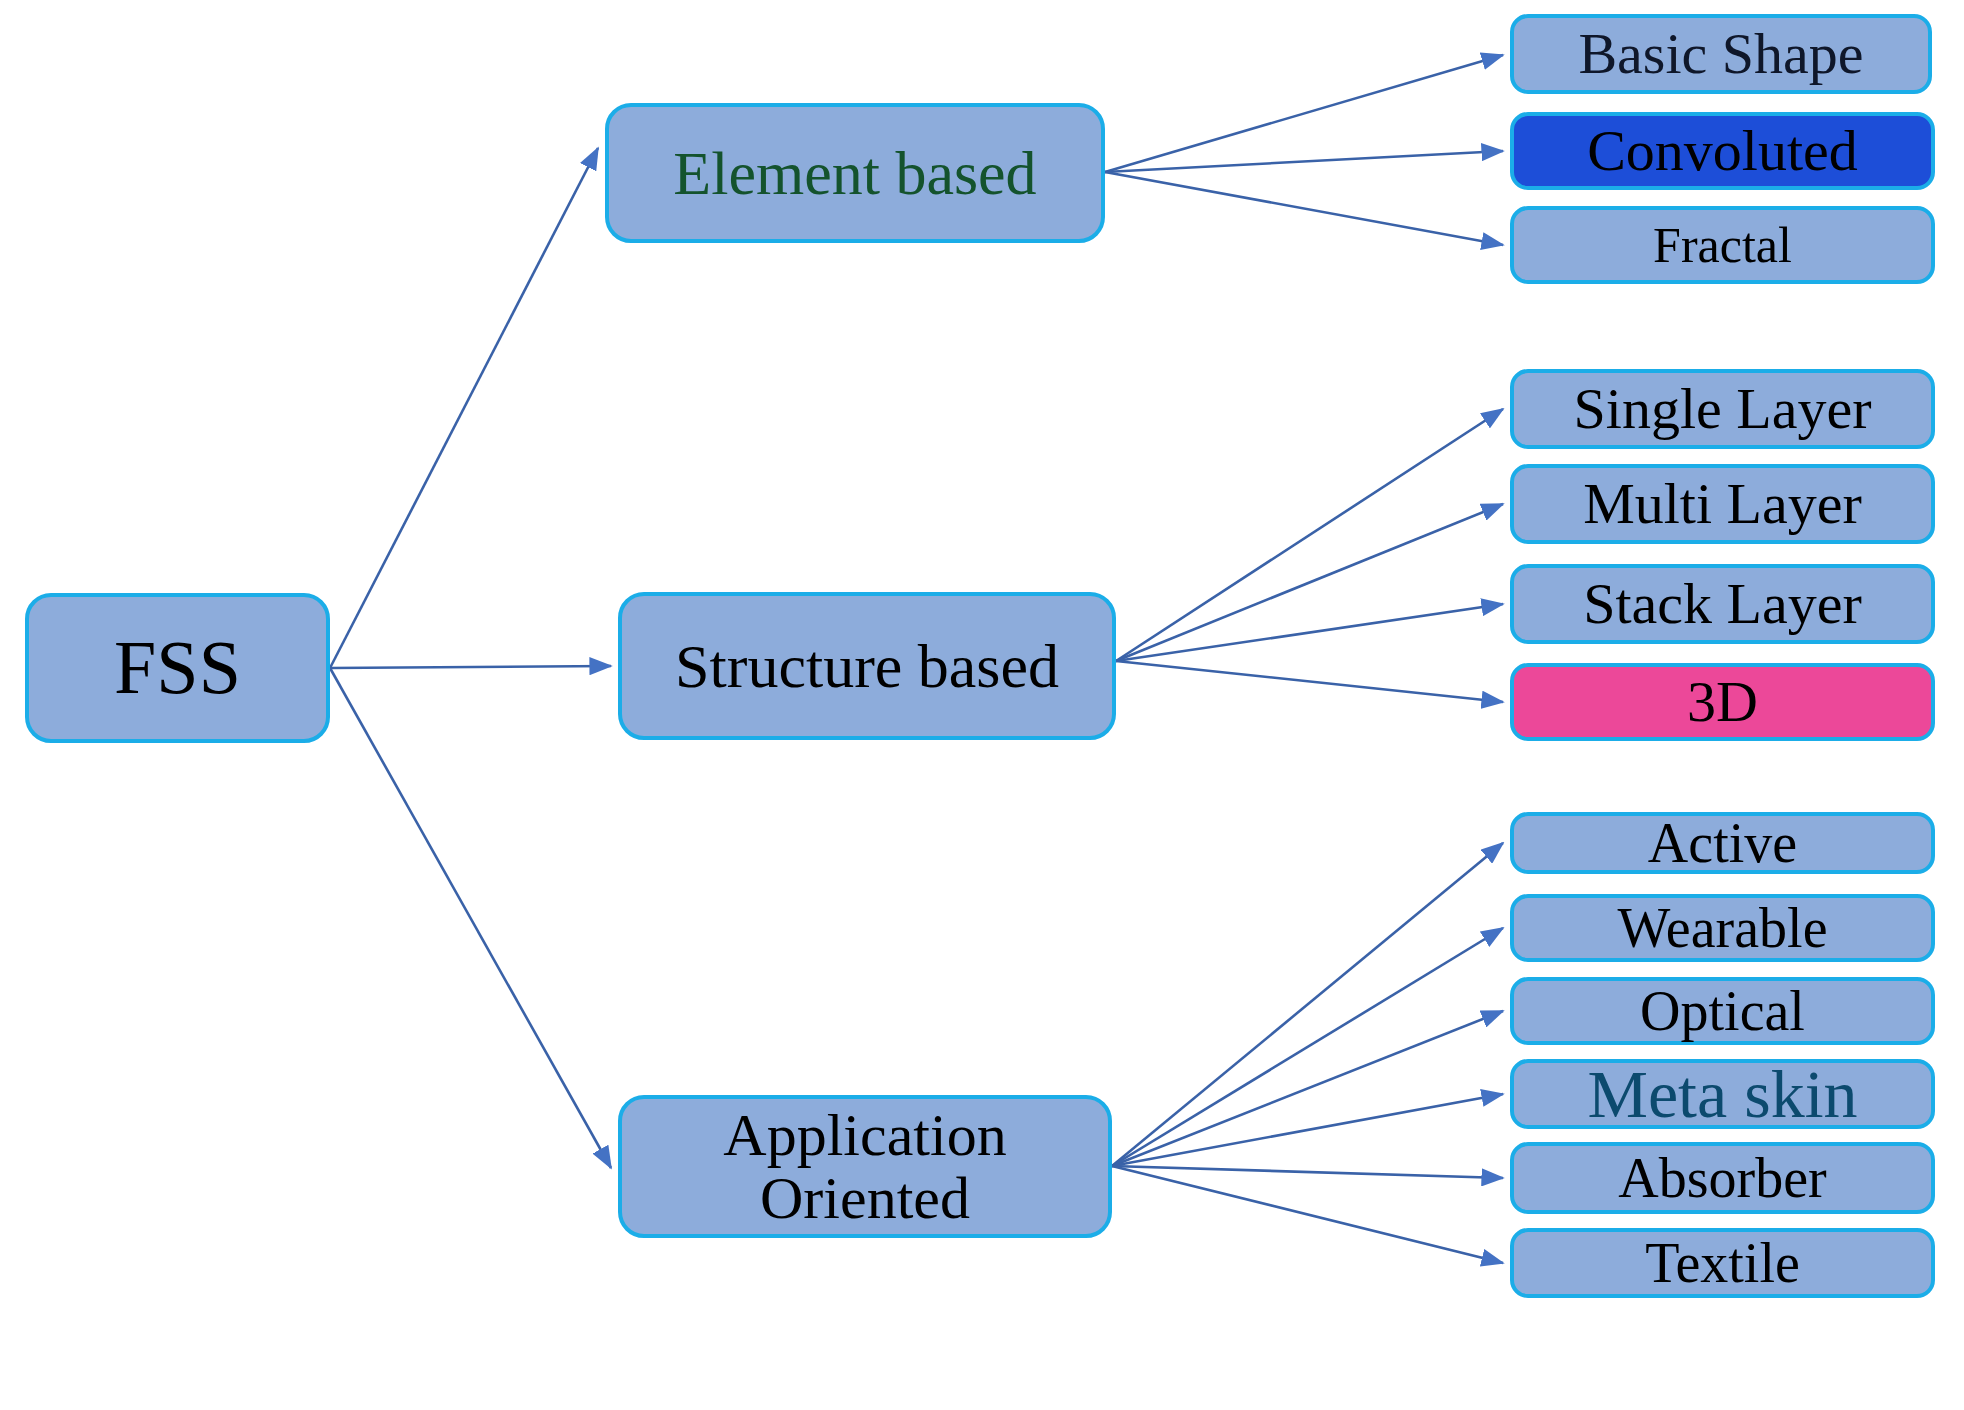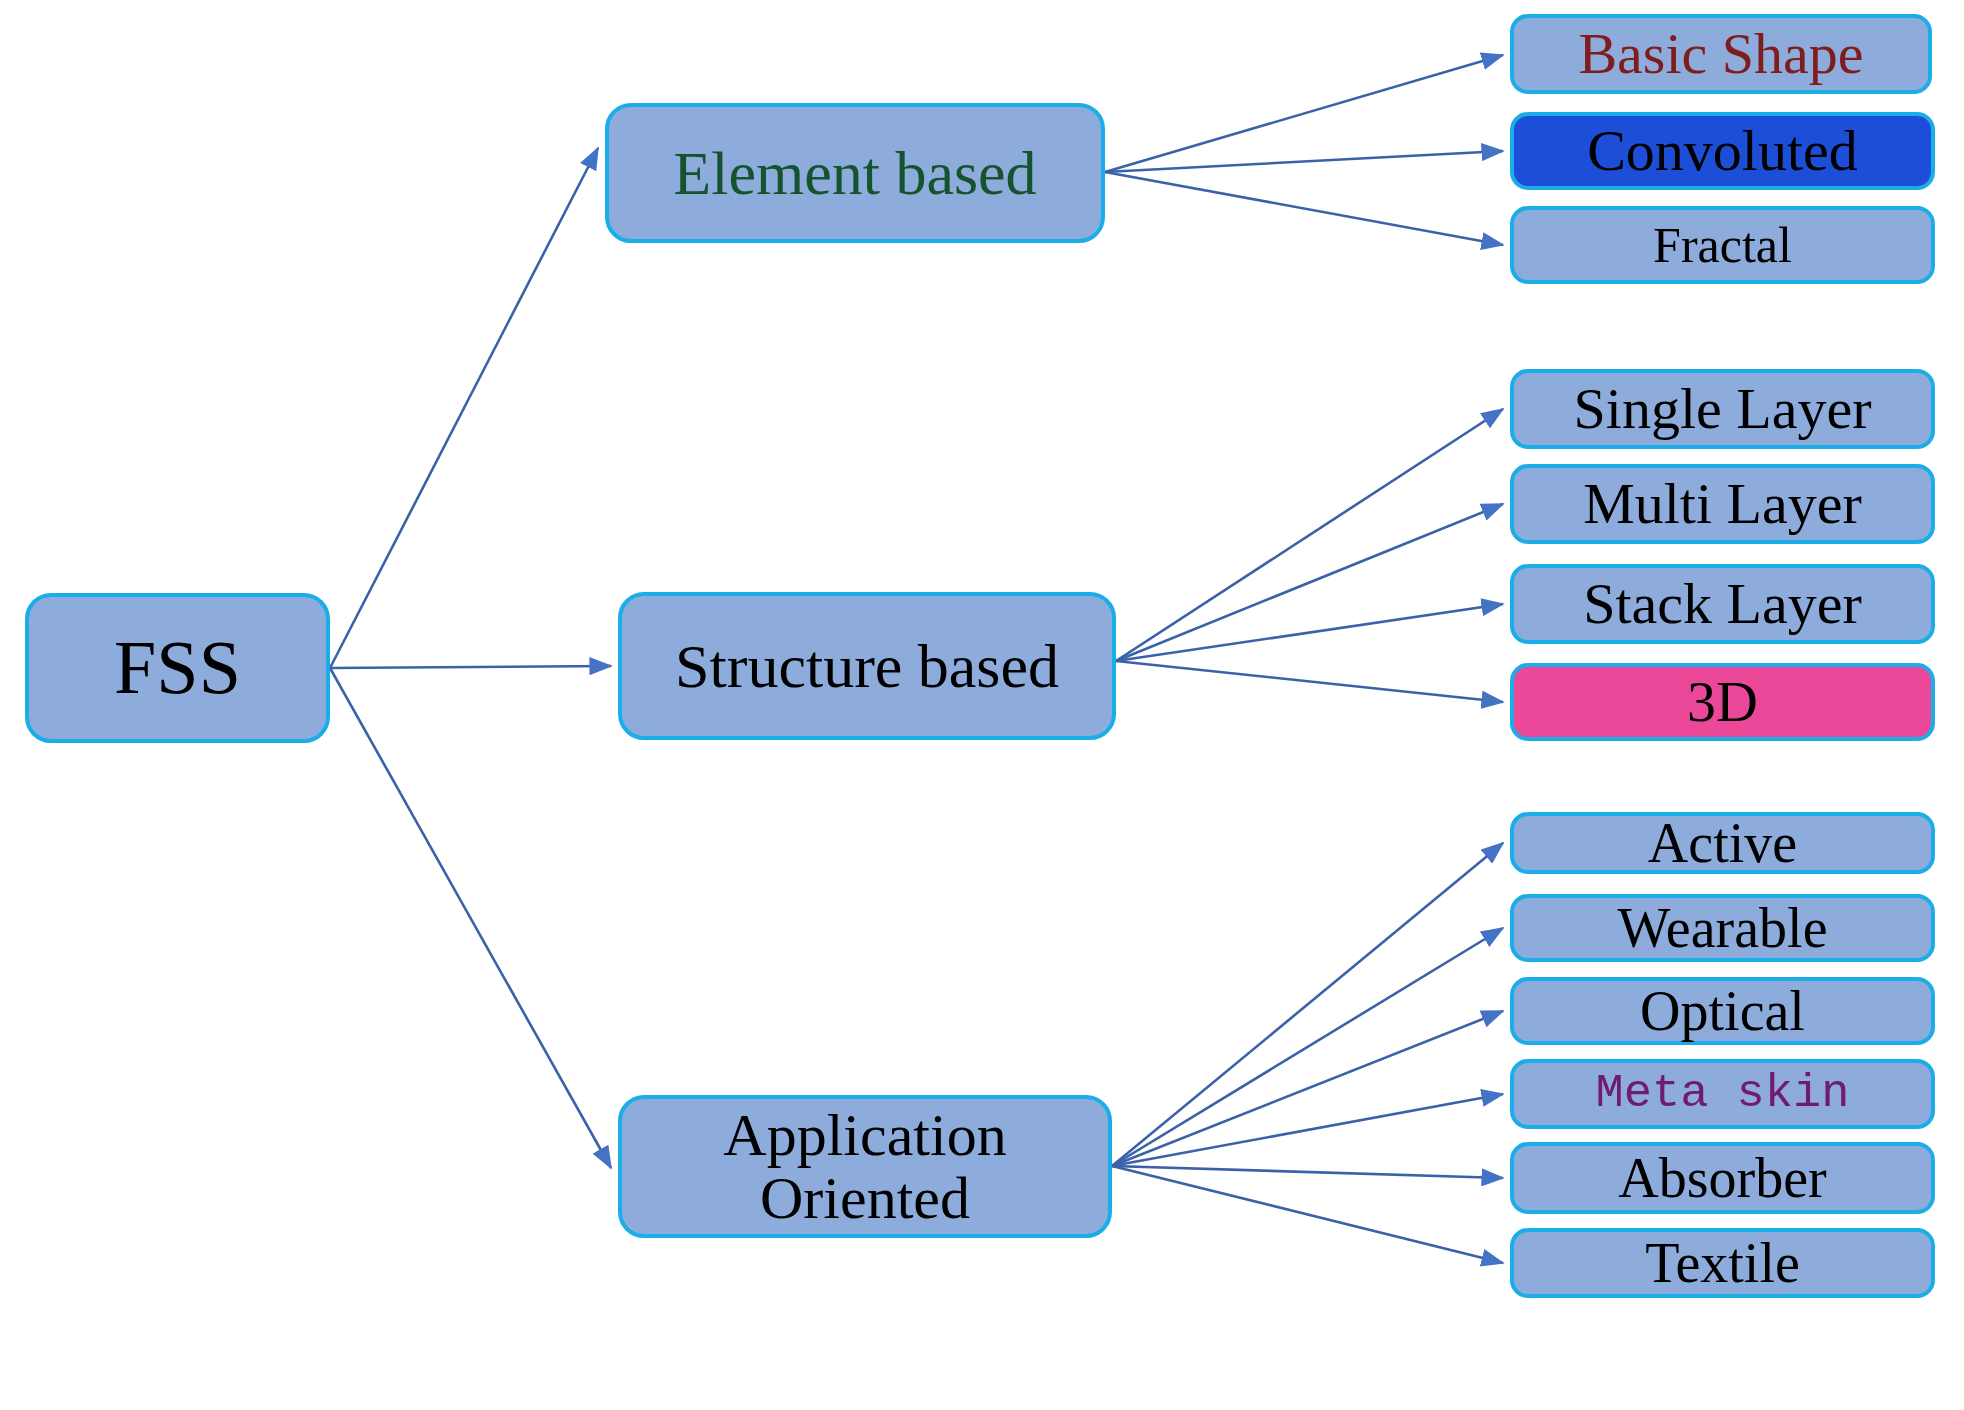--- a/index.html
+++ b/index.html
@@ -67,30 +67,30 @@
         <line x1="1112" y1="1166" x2="1503" y2="928" stroke="#3A62A8" stroke-width="2.6" marker-end="url(#arrowhead)"></line>
         <line x1="1112" y1="1166" x2="1503" y2="1011" stroke="#3A62A8" stroke-width="2.6" marker-end="url(#arrowhead)"></line>
         <line x1="1112" y1="1166" x2="1503" y2="1094" stroke="#3A62A8" stroke-width="2.6" marker-end="url(#arrowhead)"></line>
         <line x1="1112" y1="1166" x2="1503" y2="1178" stroke="#3A62A8" stroke-width="2.6" marker-end="url(#arrowhead)"></line>
         <line x1="1112" y1="1166" x2="1503" y2="1263" stroke="#3A62A8" stroke-width="2.6" marker-end="url(#arrowhead)"></line>
       </g>
   </svg>
   <div id="node-layer">
       <div class="node root" style="left: 25px; top: 593px; width: 305px; height: 150px; font-size: 76px; background: rgb(141, 172, 219); border-color: rgb(27, 173, 232); color: rgb(0, 0, 0);"><span>FSS</span></div>
       <div class="node branch" style="left: 605px; top: 103px; width: 500px; height: 140px; font-size: 62px; background: rgb(141, 172, 219); border-color: rgb(27, 173, 232); color: #14532d;"><span>Element based</span></div>
-      <div class="node leaf" style="left: 1510px; top: 14px; width: 422px; height: 80px; font-size: 58px; background: rgb(141, 172, 219); border-color: rgb(27, 173, 232); color: #7f1d1d;"><span>Basic Shape</span></div>
+      <div class="node leaf" style="left: 1510px; top: 14px; width: 422px; height: 80px; font-size: 58px; background: rgb(141, 172, 219); border-color: rgb(27, 173, 232); color: #0f172a;"><span>Basic Shape</span></div>
       <div class="node leaf" style="left: 1510px; top: 112px; width: 425px; height: 78px; font-size: 58px; background: #1d4ed8; border-color: rgb(27, 173, 232); color: rgb(0, 0, 0); justify-content: center;"><span>Convoluted</span></div>
       <div class="node leaf" style="left: 1510px; top: 206px; width: 425px; height: 78px; font-size: 50px; background: rgb(141, 172, 219); border-color: rgb(27, 173, 232); color: rgb(0, 0, 0);"><span>Fractal</span></div>
       <div class="node branch" style="left: 618px; top: 592px; width: 498px; height: 148px; font-size: 62px; background: rgb(141, 172, 219); border-color: rgb(27, 173, 232); color: rgb(0, 0, 0);"><span>Structure based</span></div>
       <div class="node leaf" style="left: 1510px; top: 369px; width: 425px; height: 80px; font-size: 58px; background: rgb(141, 172, 219); border-color: rgb(27, 173, 232); color: rgb(0, 0, 0);"><span>Single Layer</span></div>
       <div class="node leaf" style="left: 1510px; top: 464px; width: 425px; height: 80px; font-size: 58px; background: rgb(141, 172, 219); border-color: rgb(27, 173, 232); color: rgb(0, 0, 0);"><span>Multi Layer</span></div>
       <div class="node leaf" style="left: 1510px; top: 564px; width: 425px; height: 80px; font-size: 58px; background: rgb(141, 172, 219); border-color: rgb(27, 173, 232); color: rgb(0, 0, 0);"><span>Stack Layer</span></div>
       <div class="node leaf" style="left: 1510px; top: 663px; width: 425px; height: 78px; font-size: 58px; background: #ec4899; border-color: rgb(27, 173, 232); color: rgb(0, 0, 0);"><span>3D</span></div>
       <div class="node branch" style="left: 618px; top: 1095px; width: 494px; height: 143px; font-size: 60px; background: rgb(141, 172, 219); border-color: rgb(27, 173, 232); color: rgb(0, 0, 0);"><span>Application
 Oriented</span></div>
       <div class="node leaf" style="left: 1510px; top: 812px; width: 425px; height: 62px; font-size: 56px; background: rgb(141, 172, 219); border-color: rgb(27, 173, 232); color: rgb(0, 0, 0);"><span>Active</span></div>
       <div class="node leaf" style="left: 1510px; top: 894px; width: 425px; height: 68px; font-size: 56px; background: rgb(141, 172, 219); border-color: rgb(27, 173, 232); color: rgb(0, 0, 0);"><span>Wearable</span></div>
       <div class="node leaf" style="left: 1510px; top: 977px; width: 425px; height: 68px; font-size: 56px; background: rgb(141, 172, 219); border-color: rgb(27, 173, 232); color: rgb(0, 0, 0);"><span>Optical</span></div>
-      <div class="node leaf" style="left: 1510px; top: 1059px; width: 425px; height: 70px; font-size: 47px; background: rgb(141, 172, 219); border-color: rgb(27, 173, 232); color: #701a75; font-family: Liberation Mono, monospace;"><span>Meta skin</span></div>
+      <div class="node leaf" style="left: 1510px; top: 1059px; width: 425px; height: 70px; font-size: 68px; background: rgb(141, 172, 219); border-color: rgb(27, 173, 232); color: #0c4a6e;"><span>Meta skin</span></div>
       <div class="node leaf" style="left: 1510px; top: 1142px; width: 425px; height: 72px; font-size: 56px; background: rgb(141, 172, 219); border-color: rgb(27, 173, 232); color: rgb(0, 0, 0);"><span>Absorber</span></div>
       <div class="node leaf" style="left: 1510px; top: 1228px; width: 425px; height: 70px; font-size: 56px; background: rgb(141, 172, 219); border-color: rgb(27, 173, 232); color: #000000;"><span>Textile</span></div>
     </div>
 </div>
 
 </body></html>

